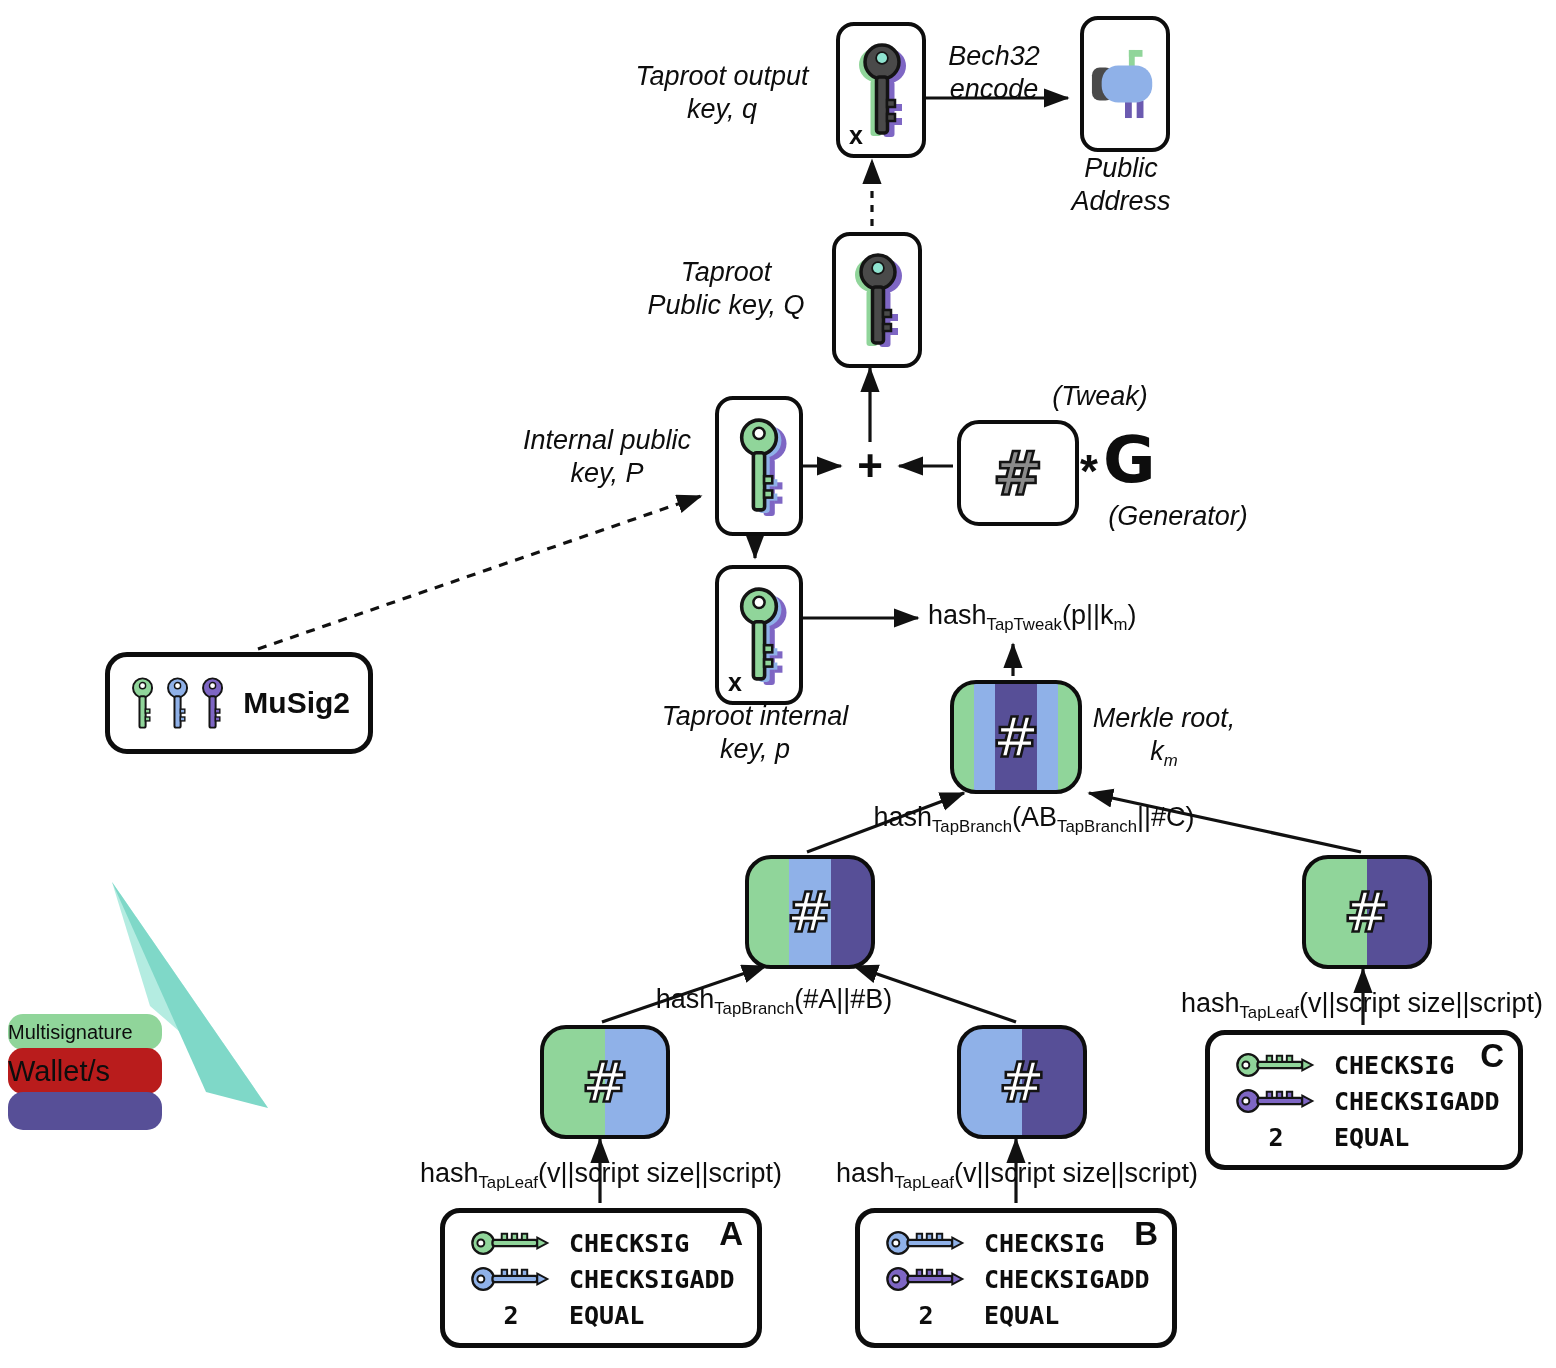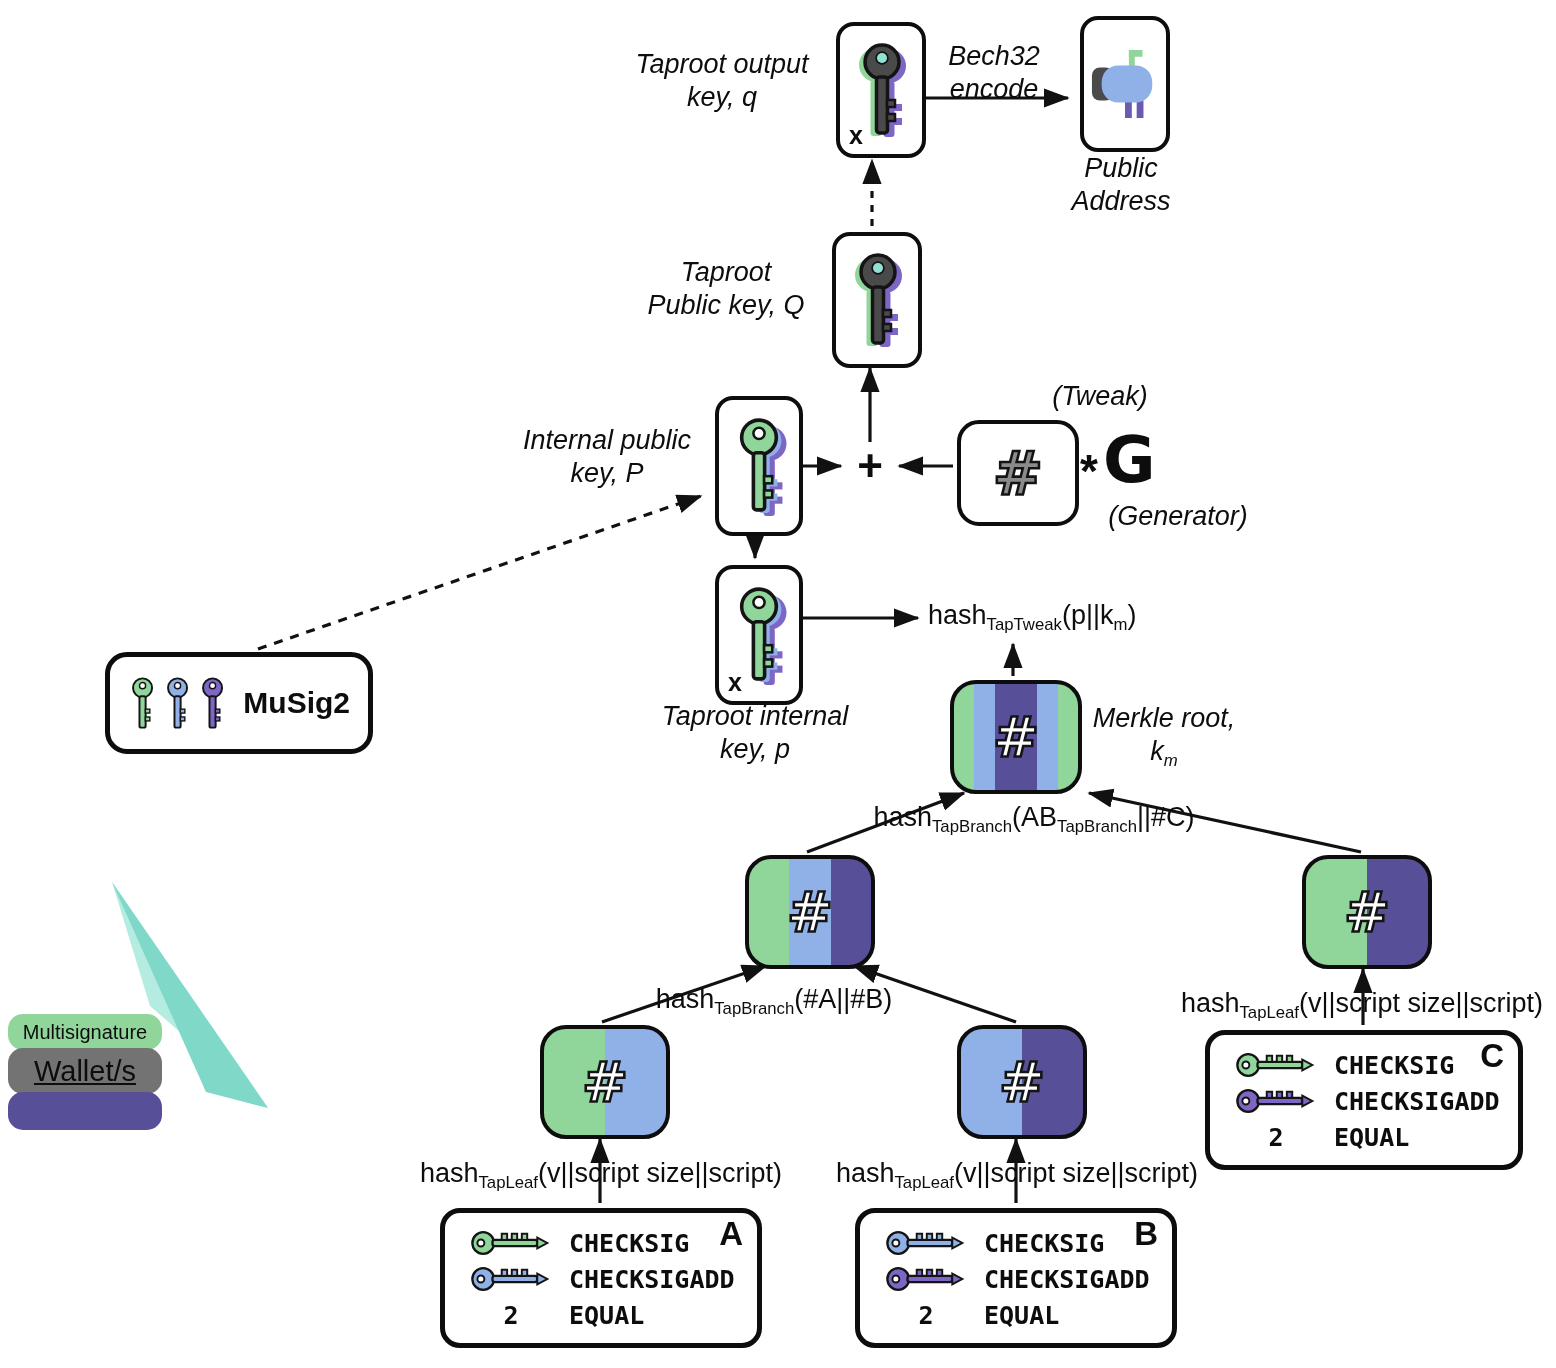--- a/index.html
+++ b/index.html
@@ -44,23 +44,23 @@
   .sop{font-family:"DejaVu Sans Mono",monospace;font-weight:bold;font-size:25px;}
   .snum{width:92px;text-align:center;font-family:"DejaVu Sans Mono",monospace;font-weight:bold;font-size:25px;}
   .rowkey{width:92px;height:34px;flex:0 0 92px;}
   
   .musig{
     position:absolute;z-index:2;background:#fff;border:5px solid #0d0d0d;border-radius:22px;
     display:flex;align-items:center;gap:6px;padding:0 18px;box-sizing:border-box;
   }
   .musig-label{font-weight:bold;font-size:30px;margin-left:10px;}
   
-  .pill{position:absolute;z-index:4;border-radius:15px;display:flex;align-items:center;justify-content:center;}
+  .pill{position:absolute;z-index:4;border-radius:15px;display:flex;align-items:center;justify-content:flex-start;}
   .pg{left:8px;top:1014px;width:154px;height:36px;background:#90d59a;font-size:20px;}
-  .pb{left:8px;top:1048px;width:154px;height:46px;background:#737373;font-size:29px;text-decoration:underline;}
+  .pb{left:8px;top:1048px;width:154px;height:46px;background:#b91c1c;font-size:29px;}
   .pp{left:8px;top:1092px;width:154px;height:38px;background:#574f97;}
 </style>
 </head>
 <body>
 
 <svg width="0" height="0" style="position:absolute" aria-hidden="true">
   <defs>
     <g id="keyV">
       <circle cx="24" cy="20" r="17" stroke="#141414" stroke-width="3.5"></circle>
       <rect x="18.5" y="35" width="11" height="56" rx="3" stroke="#141414" stroke-width="3.5"></rect>
@@ -116,21 +116,21 @@
 
 <div class="kbox" style="left:836px;top:22px;width:82px;height:128px">
   <svg class="boxkey" width="64" height="102" viewBox="-9 -3 64 102">
     <use href="#keyVs" fill="#90d59a" transform="translate(-6,3)"></use>
     <use href="#keyVs" fill="#7e66c4" transform="translate(7,4)"></use>
     <use href="#keyV" fill="#4a4a4a"></use>
     <circle cx="24" cy="16" r="5" fill="#8fe3d0"></circle>
   </svg>
   <span class="xmark">x</span>
 </div>
-<div class="lbl" style="left:618px;top:48px;width:208px">
+<div class="lbl" style="left:618px;top:60px;width:208px">
   <div>Taproot output</div>
   <div>key, q</div>
 </div>
 
 <div class="lbl" style="left:936px;top:40px;width:116px">
   <div>Bech32</div>
   <div>encode</div>
 </div>
 
 <div class="kbox" style="left:1080px;top:16px;width:82px;height:128px">

